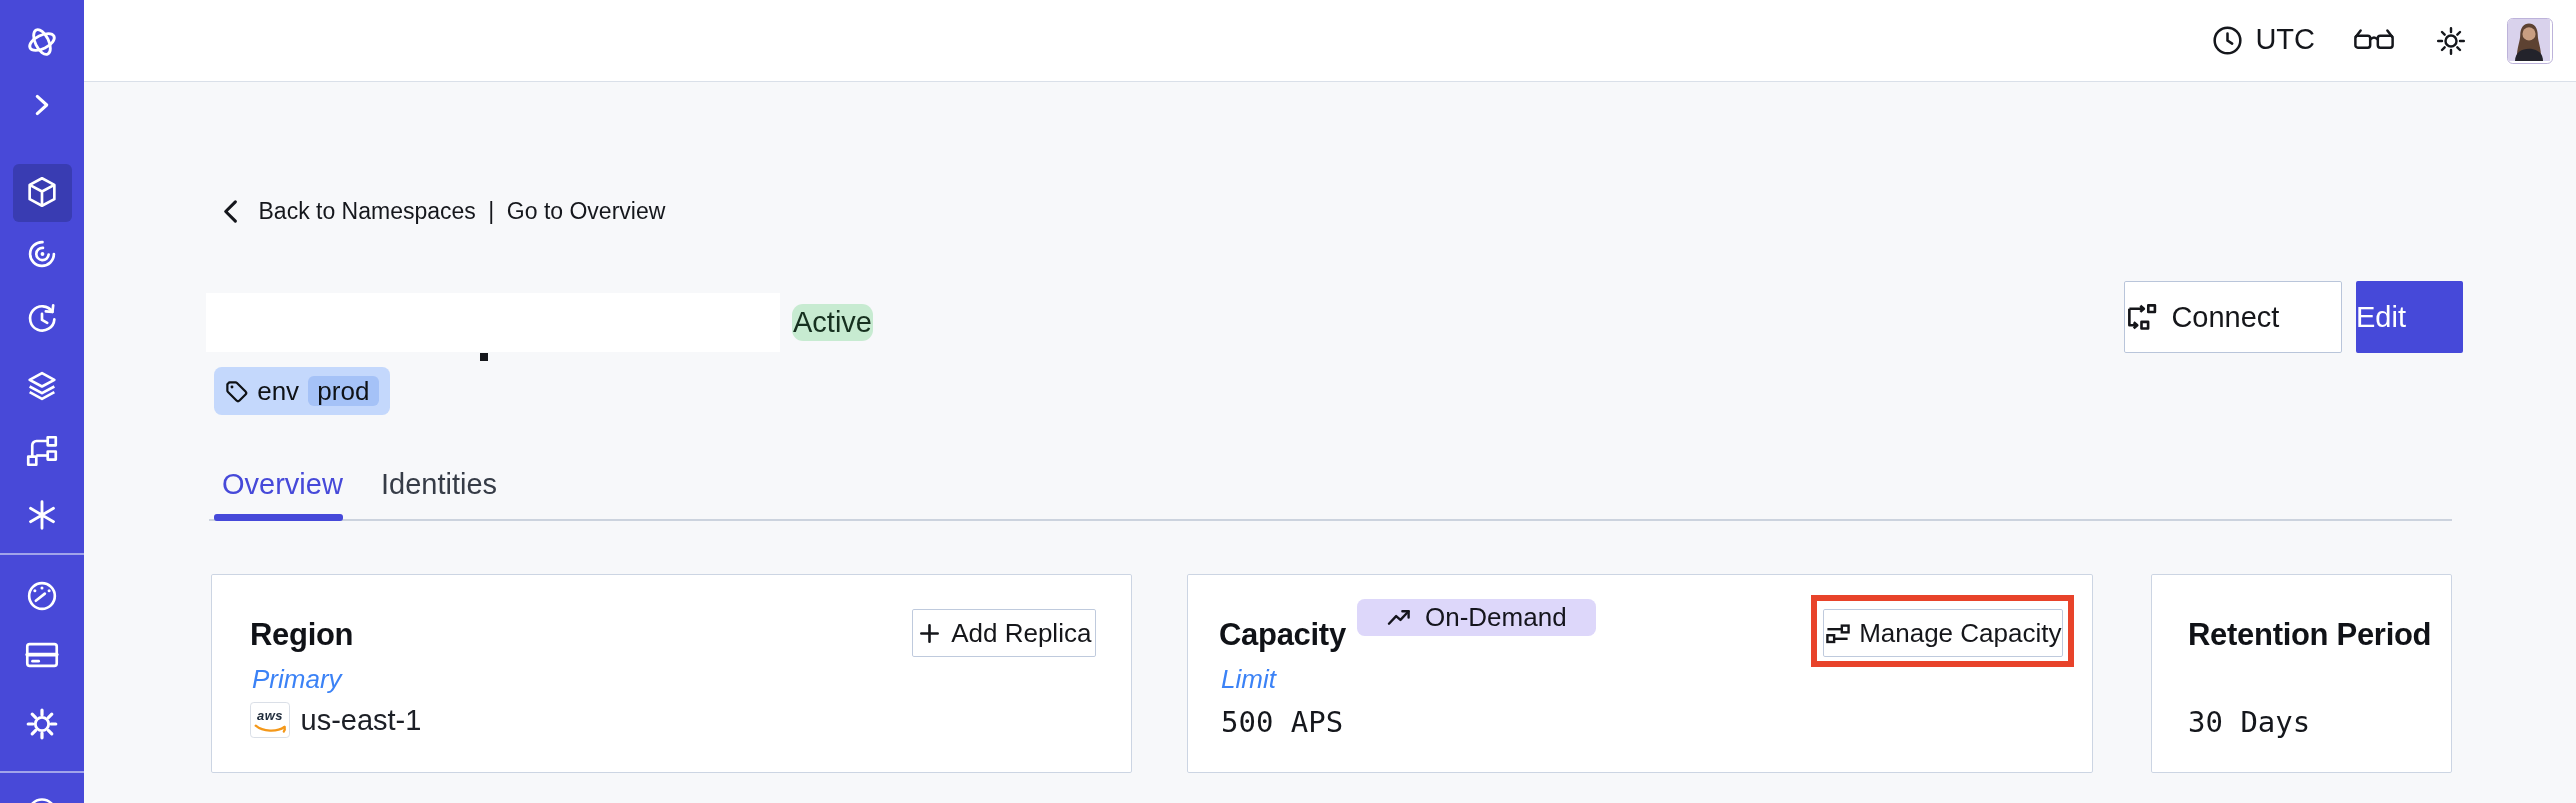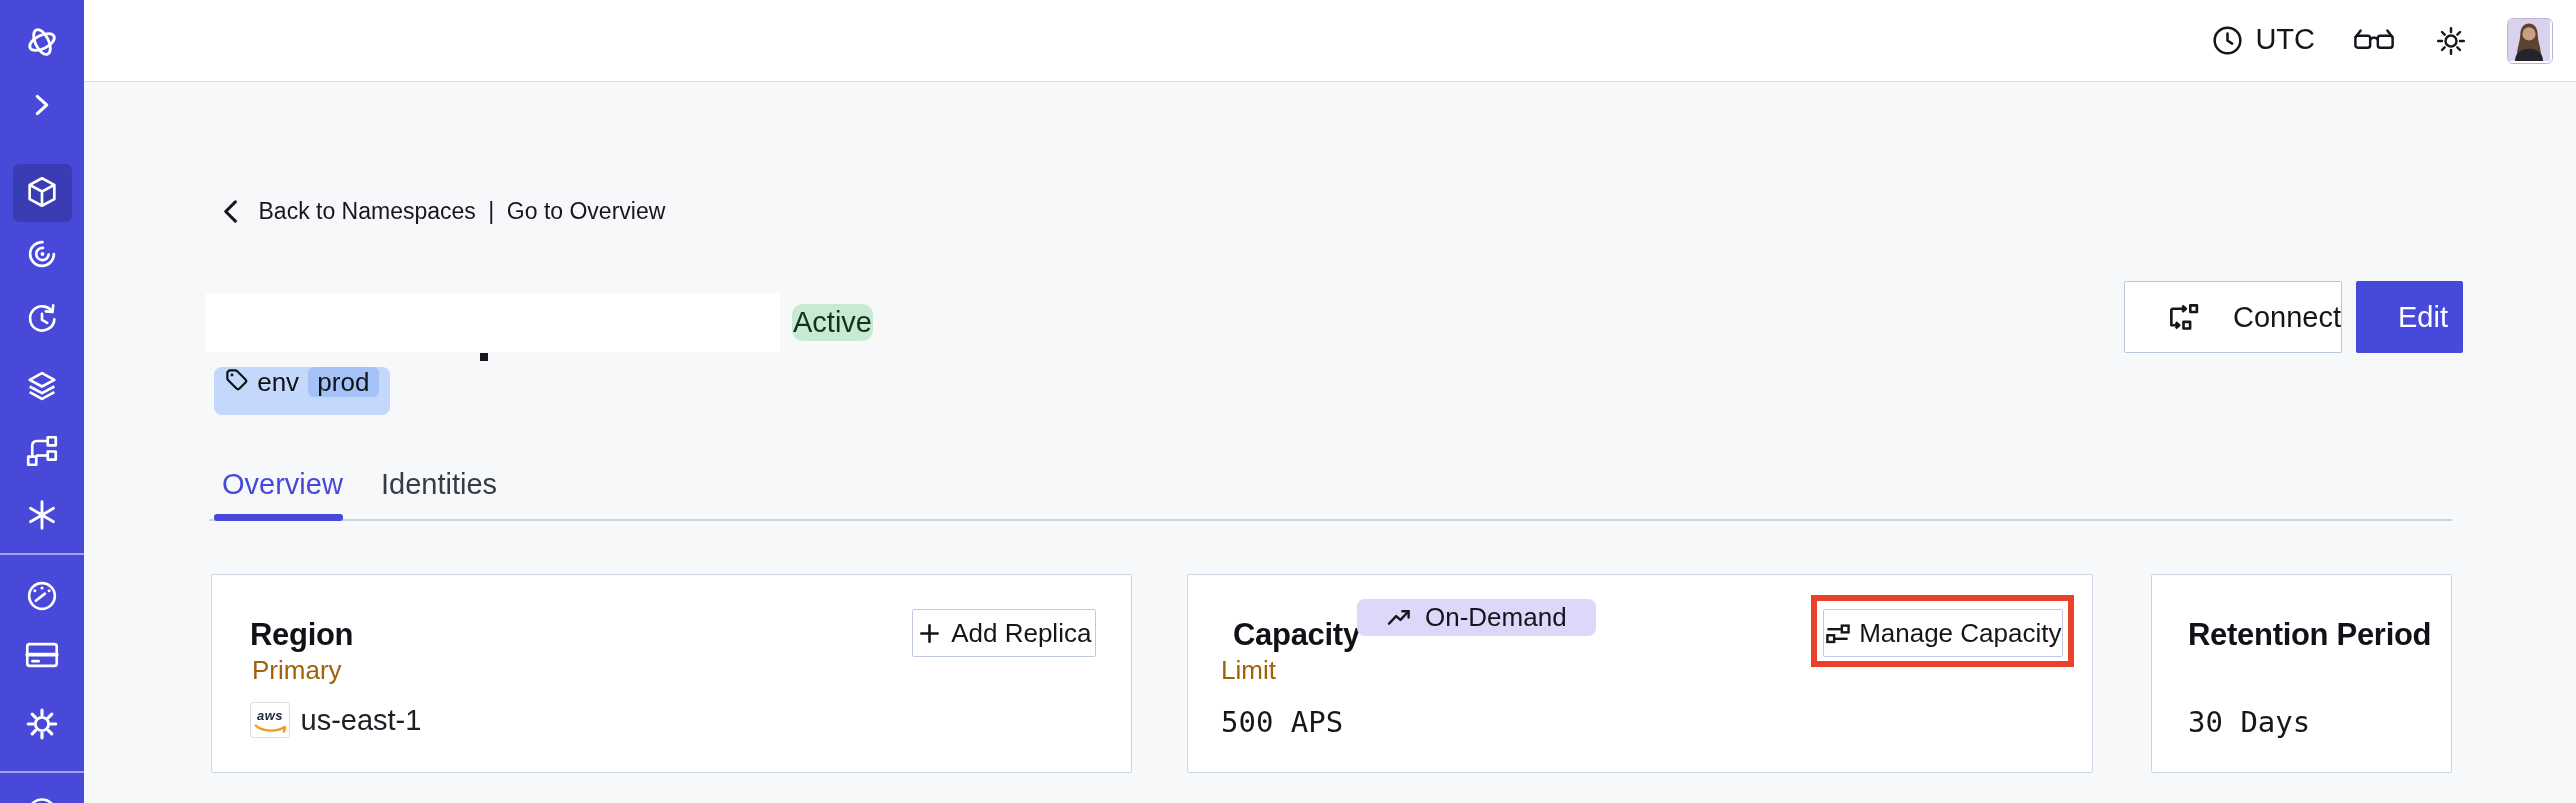--- a/index.html
+++ b/index.html
@@ -29,44 +29,44 @@
   .bc { position:absolute; left:217px; top:194px; height:35px; display:flex; align-items:center; gap:12.5px;
         font-size:23px; font-weight:500; color:#15171c; }
 
   
   .title-rect { position:absolute; left:206px; top:293px; width:574px; height:59px; background:#ffffff; }
   .title-dot  { position:absolute; left:480px; top:353px; width:7.7px; height:7.7px; background:#15171c; }
   .badge-active { position:absolute; left:792px; top:304px; height:37px; padding:0 1px;
         background:#c7ebd1; border-radius:11px; display:flex; align-items:center;
         font-size:29px; font-weight:500; color:#16301f; }
 
-  .btn-lg { position:absolute; top:281px; height:72px; display:flex; align-items:center; justify-content:space-between;
-        font-size:29px; font-weight:500; border-radius:1.9px; cursor:pointer;padding-left:42px; }
+  .btn-lg { position:absolute; top:281px; height:72px; display:flex; align-items:center; justify-content:flex-start;
+        font-size:29px; font-weight:500; border-radius:1.9px; cursor:pointer; }
   .btn-connect { left:2124px; width:218px; background:#fff; border:1.9px solid #b9c5da; gap:13.4px; color:#15161a; }
   .btn-edit { left:2356px; width:107px; background:#4649d9; color:#ffffff; }
 
   
   .tag-chip { position:absolute; left:214px; top:367px; height:48px; background:#c4d8fc; border-radius:7.7px;
-        display:flex; align-items:flex-start; gap:8.6px; padding:0 11.5px 0 9.6px; font-size:26px; color:#0f1216; }
+        display:flex; align-items:center; gap:8.6px; padding:0 11.5px 0 9.6px; font-size:26px; color:#0f1216; }
   .tag-val { background:#a5c2f7; border-radius:5.8px; height:30px; display:flex; align-items:center; padding:0 9.6px; }
 
   
   .tab { position:absolute; top:468px; font-size:29px; font-weight:500; cursor:pointer; }
   .tab-overview { left:222px; color:#4649d9; }
   .tab-identities { left:381px; color:#363c47; }
   .tab-line { position:absolute; left:209px; top:519px; width:2243px; height:1.9px; background:#ccd3de; }
   .tab-underline { position:absolute; left:214px; top:514px; width:129px; height:6.7px; background:#4649d9; border-radius:2.9px; }
 
   
   .card { position:absolute; top:574px; height:199px; background:#ffffff; border:1.9px solid #ccd5e3; border-radius:1.9px; }
   #card-region { left:211px; width:921px; }
   #card-capacity { left:1187px; width:906px; }
   #card-retention { left:2151px; width:301px; }
   .card-title { position:absolute; top:42px; font-size:31px; font-weight:600; color:#101217; letter-spacing:-0.3px; }
-  .card-label { position:absolute; top:80px; font-size:26px; color:#a16207; }
+  .card-label { position:absolute; top:89px; font-size:26px; color:#3b82f6;font-style:italic; }
   .card-mono { position:absolute; top:130px; font-family:"DejaVu Sans Mono", monospace; font-size:29px; color:#15171c; }
   .btn-sm { position:absolute; top:34px; height:48px; background:#fff; border:1.9px solid #bfcadd; border-radius:1.9px;
         display:flex; align-items:center; justify-content:center; gap:9.6px; font-size:26px; font-weight:500; color:#15161a; cursor:pointer; }
 
   .badge-plan { position:absolute; left:169px; top:24px; height:37px; background:#ddd7fa; border-radius:7.7px;
         display:flex; align-items:center; gap:12px; padding:0 29px; font-size:26px; font-weight:500; color:#15151d; }
 
   .region-row { position:absolute; left:38px; top:127px; display:flex; align-items:center; gap:10.5px; }
   .aws-badge { position:relative; width:40px; height:36px; background:#fff; border:1.9px solid #dadfe7; border-radius:3.8px;
         display:flex; justify-content:center; }
@@ -272,21 +272,21 @@
         <svg class="aws-swoosh" width="33" height="10.5" viewBox="0 0 34 11" fill="none" stroke="#f49819" stroke-width="2.4" stroke-linecap="round">
           <path d="M1.5 1.8 C9 8.2 24 8.6 31.5 3.2"></path>
           <path d="M31.8 3 c.5 1.9 .2 3.5 -.9 5"></path>
         </svg>
       </span>
       <span class="region-val">us-east-1</span>
     </div>
   </div>
 
   <div class="card" id="card-capacity">
-    <div class="card-title" style="left:45px">Capacity</div>
+    <div class="card-title" style="left:31px">Capacity</div>
     <div class="badge-plan">
       <span>
         <svg width="27" height="23" viewBox="0 0 28 24" fill="none" stroke="#15151d" stroke-width="2.5" stroke-linecap="round" stroke-linejoin="round">
           <path d="M3 18.5 L10.5 10.5 L15 14.5 L23.5 5.5"></path>
           <path d="M17 5.5 H23.5 V12"></path>
         </svg>
       </span>
       <span>On-Demand</span>
     </div>
     <div class="annotation"></div>

